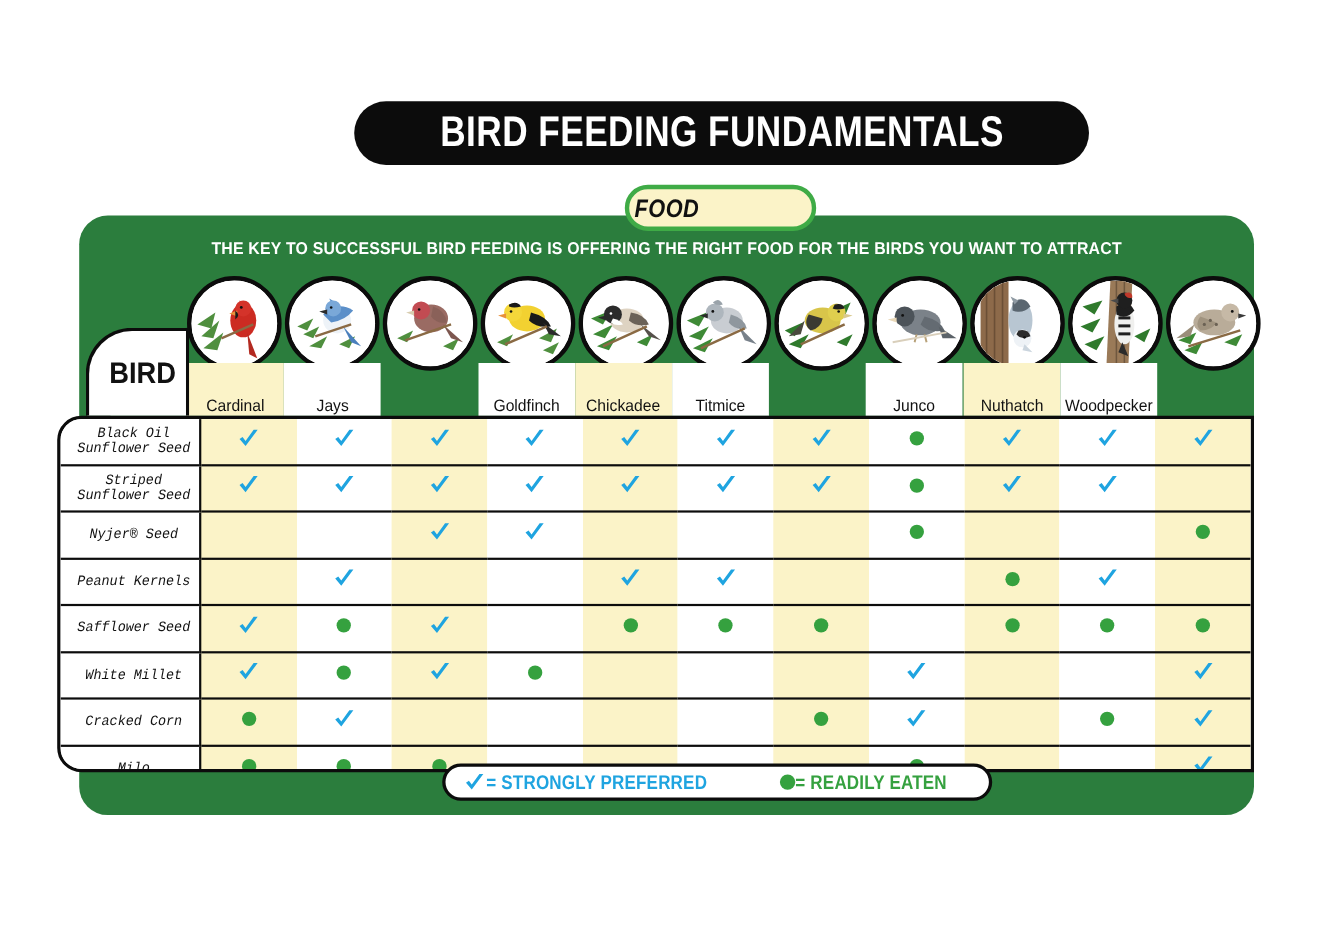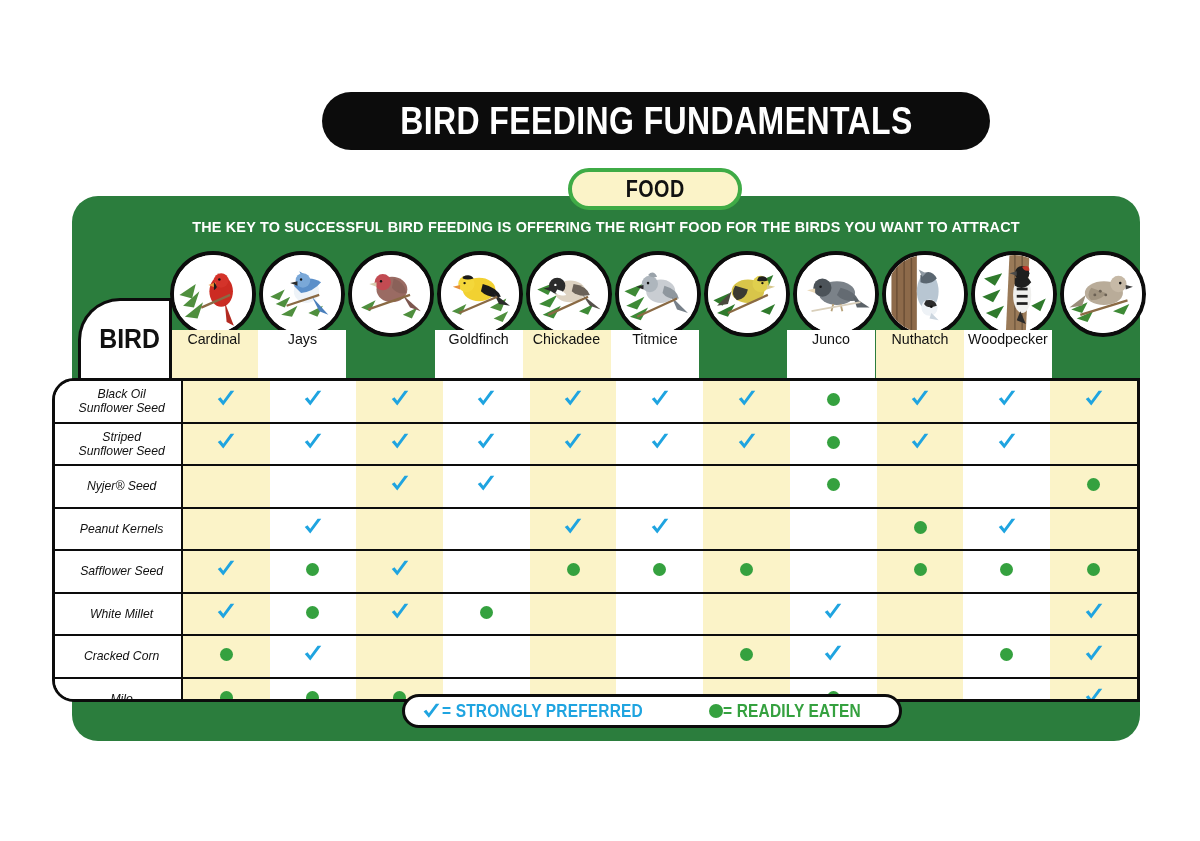--- a/index.html
+++ b/index.html
@@ -34,22 +34,23 @@
     text-align:center;color:#ffffff;
     font-size:15.5px;font-weight:bold;letter-spacing:0.2px;
     transform:scaleX(0.93);transform-origin:center top;
     white-space:nowrap;
   }
 
   
   .food-pill{
     position:absolute;left:568px;top:168px;width:174px;height:42px;
     background:#fbf3c8;border:4px solid #3fab46;border-radius:21px;
-    display:flex;align-items:center;justify-content:center;
+    display:flex;align-items:center;justify-content:flex-start;
     box-sizing:border-box;
+    font-style:italic;
   }
   .food-pill .food-text{
     color:#111111;font-size:23px;font-weight:bold;letter-spacing:0.5px;
     transform:scaleX(0.86);transform-origin:center;
   }
 
   
   .bird-strip{position:absolute;left:170px;top:251px;width:970px;height:86px;}
   .bird-circle{
     position:absolute;top:0;width:86px;height:86px;border-radius:50%;
@@ -57,21 +58,21 @@
     overflow:hidden;
   }
   .bird-circle svg{display:block;width:100%;height:100%;}
 
   
   .header-row{
     position:absolute;left:170px;top:330px;width:970px;height:48px;
   }
   .header-cell{
     position:absolute;top:0;height:48px;
-    display:flex;align-items:flex-start;justify-content:center;
+    display:flex;align-items:flex-end;justify-content:center;
     font-size:15px;color:#111111;
     box-sizing:border-box;
   }
   .header-cell span{transform:scaleX(0.95);transform-origin:center;white-space:nowrap;}
   .hc-cream{background:#fbf3c8;}
   .hc-white{background:#ffffff;}
 
   
   .bird-tab{
     position:absolute;left:78px;top:298px;width:94px;height:80px;
@@ -109,20 +110,21 @@
     height:40.5px;
     text-align:center;vertical-align:middle;
   }
   table.matrix tr:first-child td{border-top:none;}
   td.rowlabel{
     width:118px;background:#ffffff;
     text-align:right;padding-right:9px;
     border-right:2.5px solid #0c0c0c;
     font-style:italic;font-size:13px;line-height:14px;color:#111111;
     box-sizing:border-box;
+    font-family:Liberation Mono, monospace;
   }
   td.rowlabel .lbl{display:block;transform:scaleX(0.94);transform-origin:right center;}
   td.cell{width:80.8px;}
   td.cell.cream{background:#fbf3c8;}
   td.cell.white{background:#ffffff;}
 
   
   .mark-check{
     display:inline-block;width:22px;height:22px;line-height:1;
     color:#1fa4e0;

